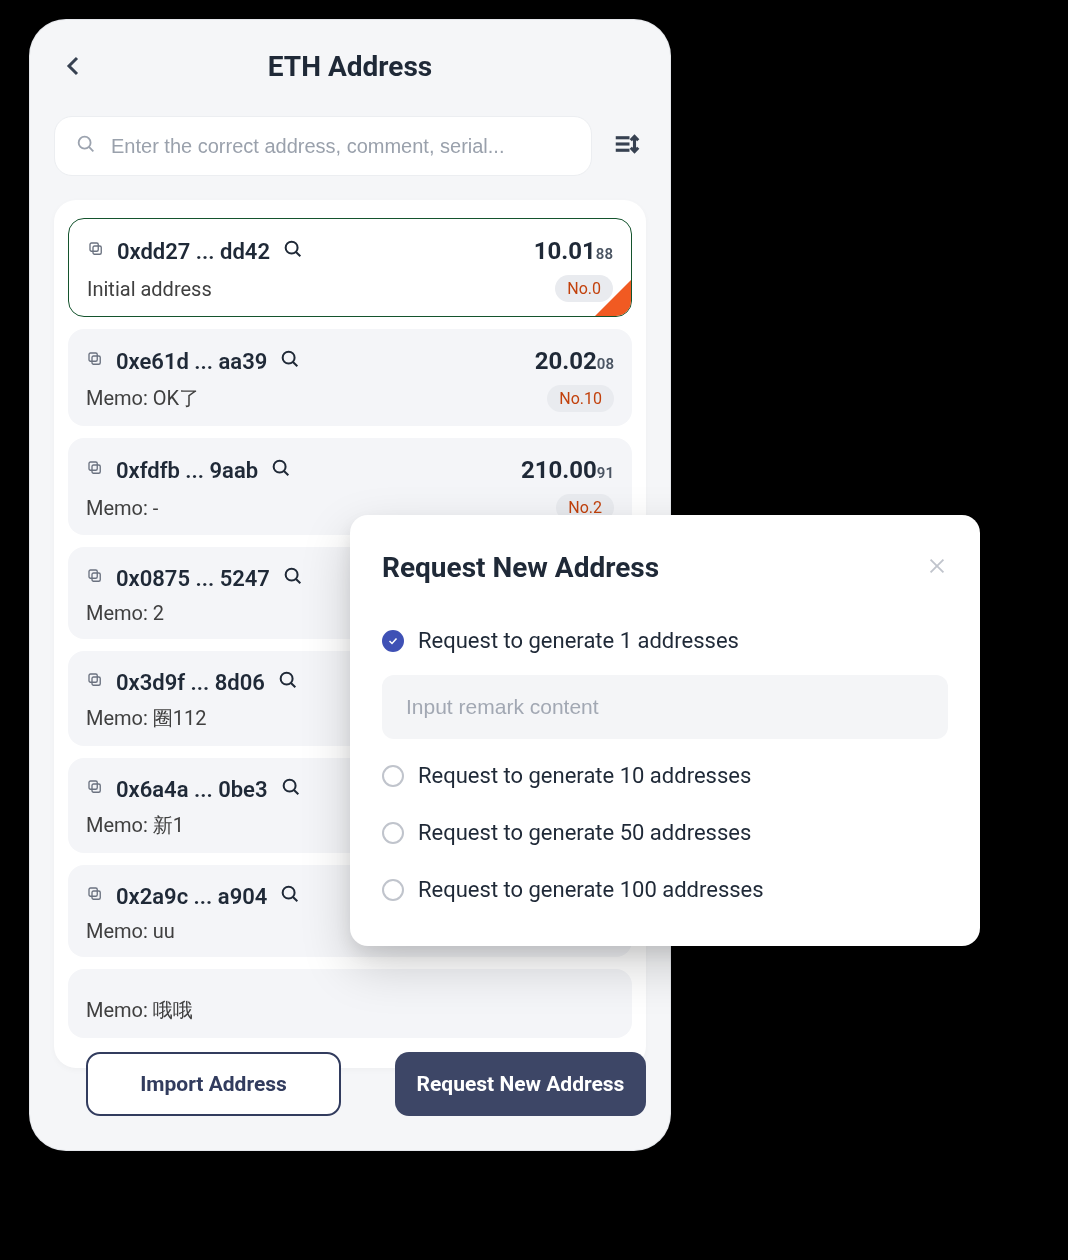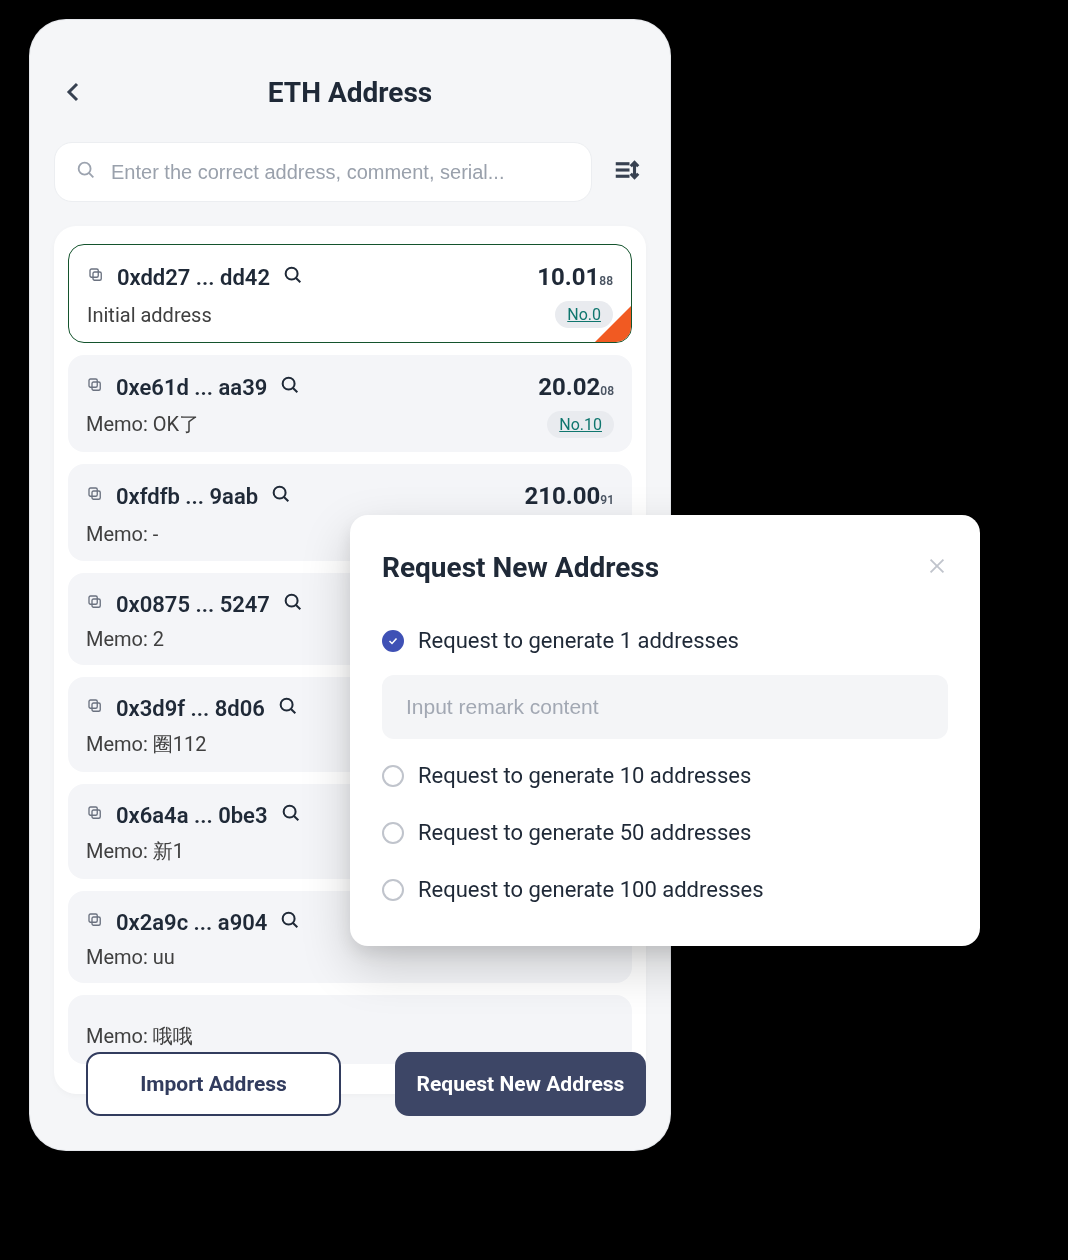--- a/index.html
+++ b/index.html
@@ -11,21 +11,21 @@
     position: relative;
   }
   .phone-card {
     position: absolute;
     top: 20px;
     left: 30px;
     width: 640px;
     height: 1130px;
     background: #f5f6f8;
     border-radius: 36px;
-    padding: 42px 24px 24px 24px;
+    padding: 16px 24px 24px 24px;
     box-shadow: 0 0 0 1px #e5e7eb;
   }
   .header {
     display: flex;
     align-items: center;
     justify-content: center;
     position: relative;
     height: 60px;
     margin-bottom: 20px;
   }
@@ -120,42 +120,41 @@
     color: #1f2937;
     white-space: nowrap;
   }
   .search-sm svg { stroke: #1f2937; stroke-width: 2.2; fill: none; }
   .balance {
     font-size: 24px;
     font-weight: 700;
     color: #1f2937;
   }
   .balance-sub {
-    font-size: 12px;
+    font-size: 15px;
     font-weight: 600;
     color: #4b5563;
     vertical-align: baseline;
   }
   .address-row2 {
     display: flex;
     align-items: center;
     justify-content: space-between;
     margin-top: 10px;
   }
   .memo {
     font-size: 20px;
     color: #404040;
   }
   .no-badge {
     background: #e9ebef;
-    color: #0f766e;
+    color: #c2410c;
     font-size: 16px;
     border-radius: 14px;
     padding: 4px 12px;
-    text-decoration: underline;
   }
 
   .bottom-buttons {
     position: absolute;
     bottom: 34px;
     left: 24px;
     right: 24px;
     display: flex;
     gap: 22px;
   }

